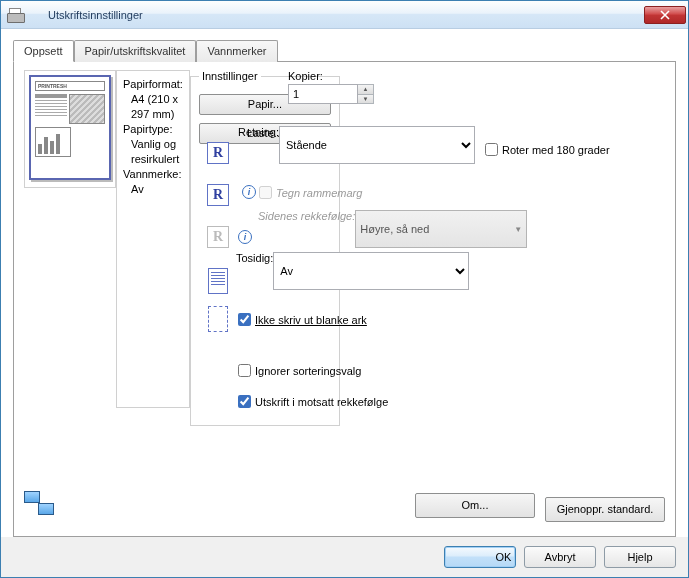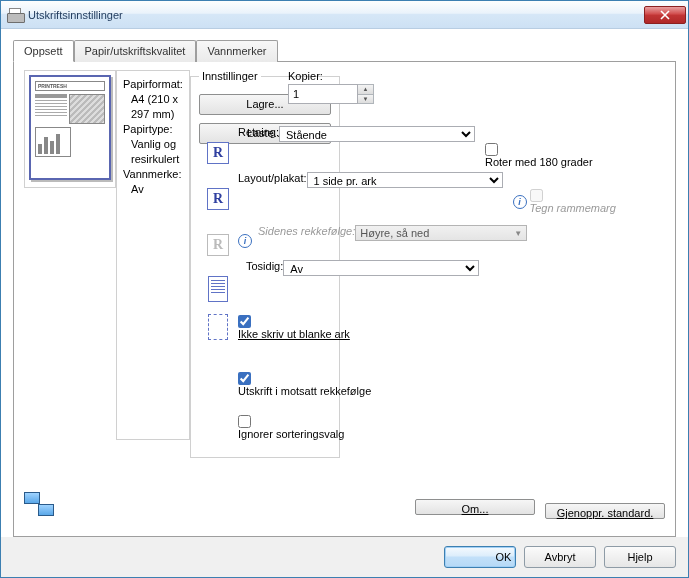--- a/index.html
+++ b/index.html
@@ -1,20 +1,20 @@
 <!DOCTYPE html>
 <html><head>
 <meta charset="utf-8">
 <style>
 * { box-sizing: border-box; margin: 0; padding: 0; font-family: "Segoe UI", Tahoma, Arial, sans-serif; font-size: 11px; }
 body { background: #fff; }
 
 .window { width: 689px; height: 578px; background: #f0f0f0; border: 1px solid #3c7fb1; display: flex; flex-direction: column; }
 
-.titlebar { height: 28px; background: linear-gradient(to bottom, #fdfefe 0%, #eaf3fb 45%, #d6e7f7 50%, #cde1f4 100%); display: flex; align-items: center; padding: 0 2px 0 6px; border-bottom: 1px solid #b8cde2; }
+.titlebar { height: 28px; background: linear-gradient(to bottom, #fdfefe 0%, #eaf3fb 45%, #d6e7f7 50%, #cde1f4 100%); display: flex; align-items: center; padding: 0 2px 0 6px; border-bottom: 1px solid #b8cde2; gap: 20px; }
 .titlebar .printer-icon { width: 16px; height: 14px; position: relative; margin-right: 5px; }
 .titlebar .printer-icon::before { content: ""; position: absolute; left: 2px; top: 0; width: 10px; height: 6px; background: #fff; border: 1px solid #888; }
 .titlebar .printer-icon::after { content: ""; position: absolute; left: 0; top: 5px; width: 16px; height: 8px; background: #bcbcbc; border: 1px solid #6e6e6e; border-radius: 1px; }
 .titlebar .title-text { color: #1e395b; flex: 1; }
 .titlebar .close-btn { width: 42px; height: 18px; background: linear-gradient(to bottom, #e8a0a0 0%, #d14b4b 45%, #c13535 50%, #b02828 100%); border: 1px solid #8b2020; border-radius: 2px; display: flex; align-items: center; justify-content: center; color: #fff; font-weight: bold; cursor: pointer; }
 .titlebar .close-btn svg { width: 10px; height: 10px; }
 
 .client { flex: 1; background: #fff; padding: 10px 12px 0 12px; display: flex; flex-direction: column; }
 
 .tabs { display: flex; position: relative; z-index: 2; }
@@ -60,44 +60,44 @@
 
 .icon-col { width: 28px; display:inline-flex; justify-content:center; padding-top:16px; }
 .icon-col.thin { padding-top: 0; align-items:center; }
 .r-icon { width: 22px; height: 22px; border: 1px solid #6073c6; background:#fff; display:flex; align-items:center; justify-content:center; font-family: "Times New Roman", serif; font-size: 14px; color:#3040a0; font-weight:bold; }
 .r-icon.disabled { border-color:#bbb; color:#bbb; }
 .page-icon { width: 20px; height: 26px; border:1px solid #6073c6; background:#fff; display:flex; flex-direction:column; gap:2px; padding:3px 2px; }
 .page-icon.dashed { border-style: dashed; }
 .page-icon div { height:1px; background:#6073c6; }
 .info-i { width:14px; height:14px; border-radius:50%; border:1px solid #3a70c0; background:#fff; color:#3a70c0; font-weight:bold; display:inline-flex; align-items:center; justify-content:center; font-size:9px; font-style:italic; cursor:pointer; }
 
-select, .select-ro { width: 196px; height: 16px; border:1px solid #abadb3; background:#fff; font-size:11px; padding:1px 2px; }
+select, .select-ro { width: 196px; height: 38px; border:1px solid #abadb3; background:#fff; font-size:11px; padding:1px 2px; }
 .select-ro { background: linear-gradient(to bottom,#f1f1f1,#e4e4e4); color:#555; border-color:#b4b4b4; display:flex; align-items:center; justify-content:space-between; padding:0 4px; }
 .select-ro .caret { font-size:8px; color:#888; }
 
 .control-block { display:flex; align-items:flex-start; margin-bottom: 4px; }
 .control-block .fields { display:flex; flex-direction:row; }
 .aux { margin-left: 10px; display:flex; align-items:center; gap:3px; padding-top: 17px;}
 
 input[type=checkbox] { width:13px; height:13px; margin-right:4px; vertical-align:middle; accent-color:#3a70c0;}
-.checkbox-wrap { display:flex; align-items:flex-start;flex-direction:column; }
+.checkbox-wrap { display:flex; align-items:flex-end; }
 
 .spacer { flex:1; }
 
 .bottom-row { display:flex; align-items:center; gap:10px; padding: 6px 0 6px 0; }
 .net-icon { width:34px; height:30px; position:relative; }
 .net-icon .mon { width:16px; height:12px; background:linear-gradient(#9fd3ff,#5aa7e8); border:1px solid #2a5a8a; position:absolute; }
 .net-icon .mon.a { left:0; top:0; }
 .net-icon .mon.b { left:14px; top:12px; }
 
 .button-bar { background:#f0f0f0; height:40px; display:flex; align-items:center; justify-content:flex-end; padding: 0 12px; gap:8px; }
 .aero-btn { width:72px; height:22px; border:1px solid #8e9ba6; border-radius:3px; background:linear-gradient(to bottom,#fbfbfb,#e6e6e6); cursor:pointer; text-align:center; line-height:20px; color:#000; }
 .aero-btn.primary { border:1px solid #3c7fb1; box-shadow: inset 0 0 0 1px #a2d0f5; background:linear-gradient(to bottom,#f5fafe,#dcedfb 45%,#c2e0f9 50%,#b6d9f6);padding-left:47px; }
 .wide-btn { width: 174px; height: 23px; }
-.mid-btn { width: 120px; height: 16px; text-decoration: underline; }
+.mid-btn { width: 120px; height: 25px; }
 
 .opts-block { margin-left: 34px; }
 .opts-block .checkbox-wrap { margin-bottom: 18px; }
 
 </style>
 </head>
 <body>
 
 <div class="window">
 
@@ -164,21 +164,21 @@
             <div class="info-row">Papirformat:</div>
             <div class="info-row indent">A4 (210 x 297 mm)</div>
             <div class="info-row">Papirtype:</div>
             <div class="info-row indent">Vanlig og resirkulert</div>
             <div class="info-row">Vannmerke:</div>
             <div class="info-row indent">Av</div>
           </fieldset>
 
           <fieldset class="settings-group">
             <legend>Innstillinger</legend>
-            <button class="btn">Lagre...</button>
+            <button class="btn">Papir...</button>
             <button class="btn">Laste...</button>
           </fieldset>
 
         </div>
 
         <div class="right-col">
 
           <div class="control-block">
             <div class="icon-col" style="padding-top:0"></div>
             <div style="margin-left:56px;">
@@ -210,26 +210,20 @@
                 <input type="checkbox" style="">
                 <span class="checkbox-label">Roter med 180 grader</span>
               </div>
             </div>
           </div>
 
           <div class="control-block">
             <div class="icon-col">
                 <div class="r-icon">R</div>
               </div>
-            <div class="fields" style="margin-left:6px;">
-              <label class="form-label">Layout/plakat:</label>
-              <select>
-                <option>1 side pr. ark</option>
-              </select>
-            </div>
             <div class="aux">
               <span class="info-i">i</span>
               <div class="checkbox-wrap">
                 <input type="checkbox" disabled="" style="">
                 <span class="checkbox-label disabled">Tegn rammemarg</span>
               </div>
             </div>
           </div>
 
           <div class="control-block">
@@ -251,21 +245,21 @@
           <div class="control-block">
             <div class="icon-col">
                 <div class="page-icon">
                   <div></div>
                   <div></div>
                   <div></div>
                   <div></div>
                   <div></div>
                 </div>
               </div>
-            <div class="fields" style="margin-left:14px;">
+            <div class="fields" style="margin-left:4px;">
               <label class="form-label">Tosidig:</label>
               <select>
                 <option>Av</option>
               </select>
             </div>
           </div>
 
           <div style="height:8px"></div>
 
           <div class="control-block">
@@ -277,26 +271,26 @@
                 <input type="checkbox" checked="" style="">
                 <span class="checkbox-label">Ikke skriv ut blanke ark</span>
               </div>
             </div>
           </div>
 
           <div style="height:28px"></div>
 
           <div class="opts-block">
             <div class="checkbox-wrap">
+              <input type="checkbox" style="">
+              <span class="checkbox-label">Ignorer sorteringsvalg</span>
+            </div>
+            <div class="checkbox-wrap">
               <input type="checkbox" checked="" style="">
               <span class="checkbox-label">Utskrift i motsatt rekkefølge</span>
-            </div>
-            <div class="checkbox-wrap">
-              <input type="checkbox" style="">
-              <span class="checkbox-label">Ignorer sorteringsvalg</span>
             </div>
           </div>
 
         </div>
       </div>
 
       <div class="spacer"></div>
 
       <div class="bottom-row">
         <div class="net-icon">

